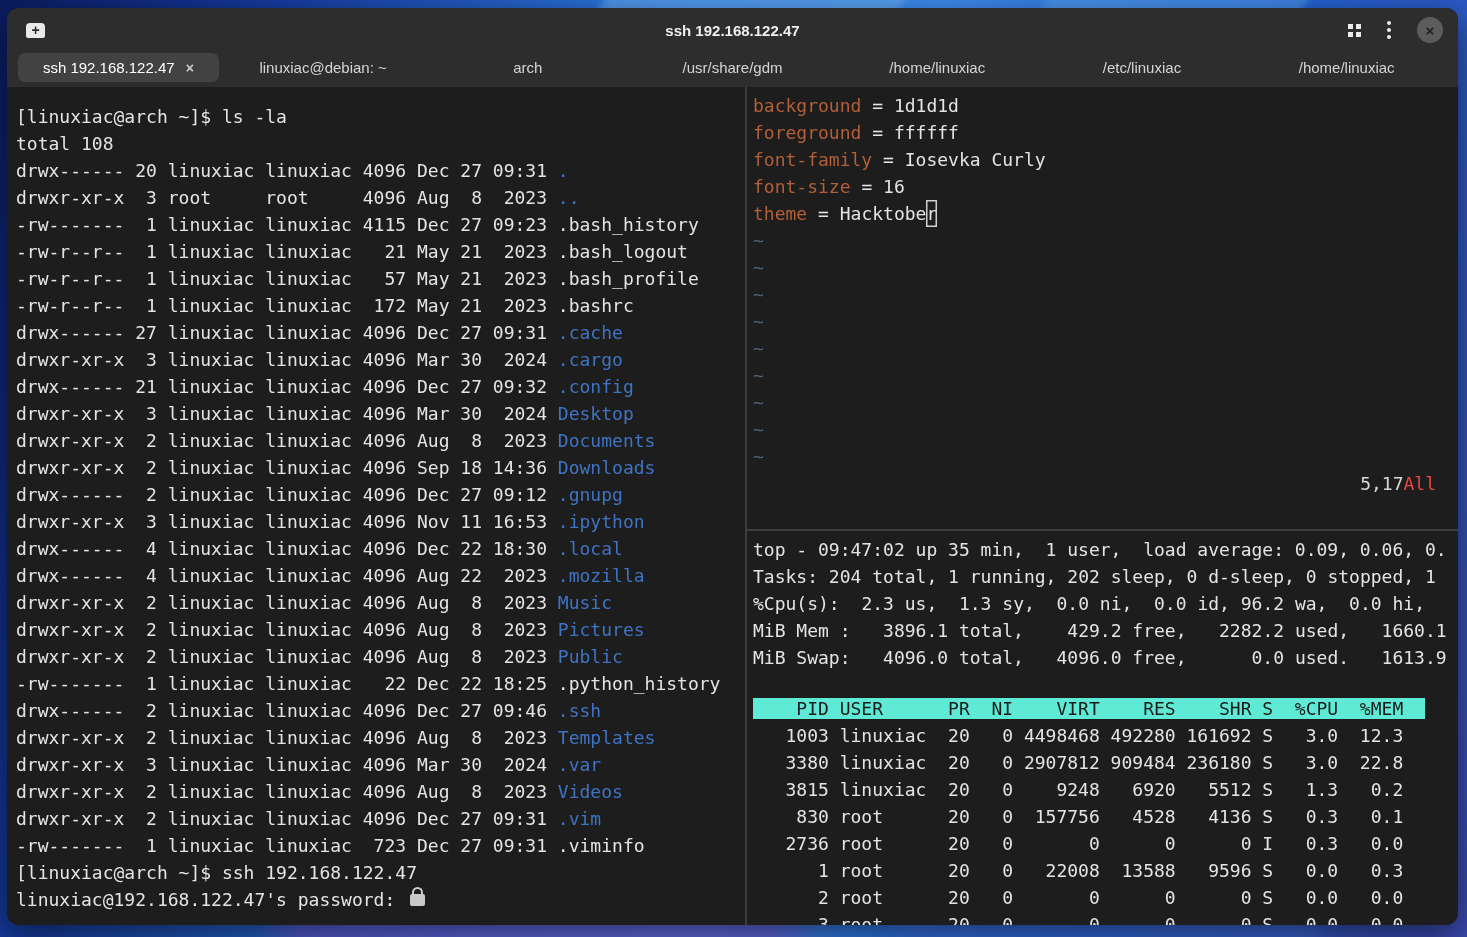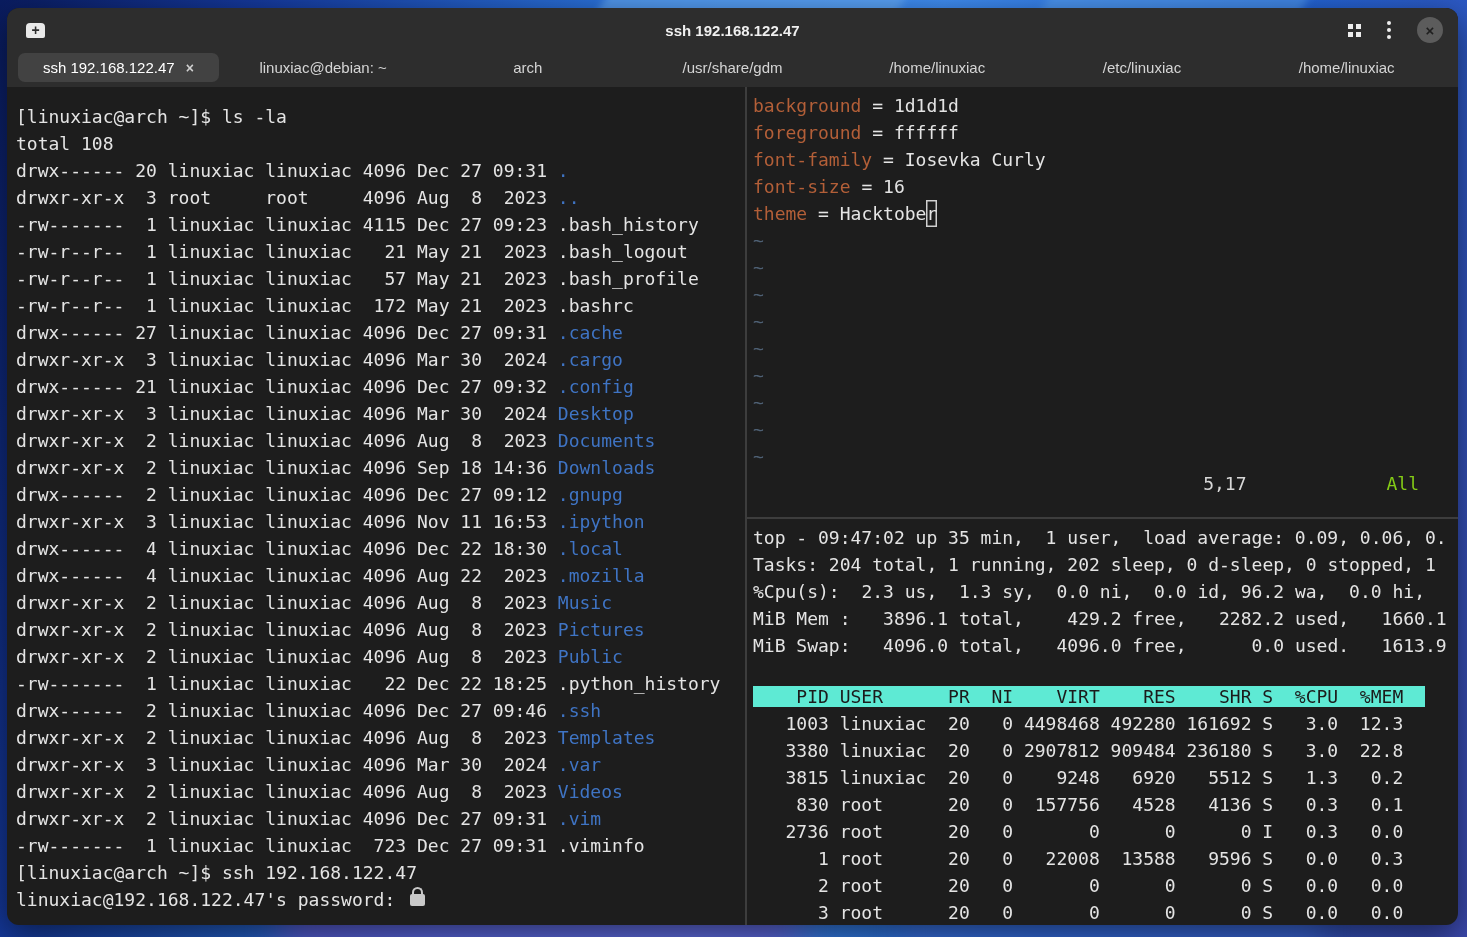--- a/index.html
+++ b/index.html
@@ -46,32 +46,32 @@
   .tab:not(.active)+.tab:not(.active)::before{content:'';position:absolute;left:-2px;top:5px;bottom:5px;width:1px;background:#535353}
   .tab-close{margin-left:11px;color:#cfcfcf;font-size:14px;font-weight:bold}
 
   
   .content{display:flex;height:838px}
   .pane{font-family:"DejaVu Sans Mono","Liberation Mono",monospace;font-size:18px;line-height:27px;
     color:#e4e4e4;white-space:pre;overflow:hidden}
   .pane-left{width:729px;padding:16px 0 0 9px}
   .divider-v{width:2px;background:#3d3d3d}
   .pane-right{flex:1;display:flex;flex-direction:column}
-  .vim-pane{height:421px;padding:5px 0 4px 6px}
+  .vim-pane{height:421px;padding:5px 0 16px 6px}
   .divider-h{height:2px;background:#3d3d3d}
   .top-pane{flex:1;padding:5px 0 16px 6px}
 
   .tline{height:27px}
   .seg-dir{color:#3f74c4}
   .key{color:#b35f38}
   .tilde{color:#4e6074}
   .cursor{box-shadow:inset 0 0 0 1.5px #d0d0d0;display:inline-block}
   .ruler{display:flex}
-  .ruler-pos{margin-left:auto;margin-right:140px;color:#d8d8d8}
-  .ruler-all{margin-right:39px;color:#84cc16}
+  .ruler-pos{margin-left:auto;color:#d8d8d8}
+  .ruler-all{margin-right:22px;color:#ef4444}
   .bold{font-weight:normal}
   .tbl-header{background:#5eead4;color:#1b1b1b}
   .blank-line{height:24px}
 
   .lock-icon{display:inline-block;width:15px;height:12px;background:#c9c9c9;border-radius:2px;
     position:relative;margin-left:4px;top:0}
   .lock-icon::before{content:'';position:absolute;left:2px;top:-7px;width:11px;height:9px;
     border:2.5px solid #c9c9c9;border-bottom:none;border-radius:6px 6px 0 0;box-sizing:border-box}
 </style>
 </head>

